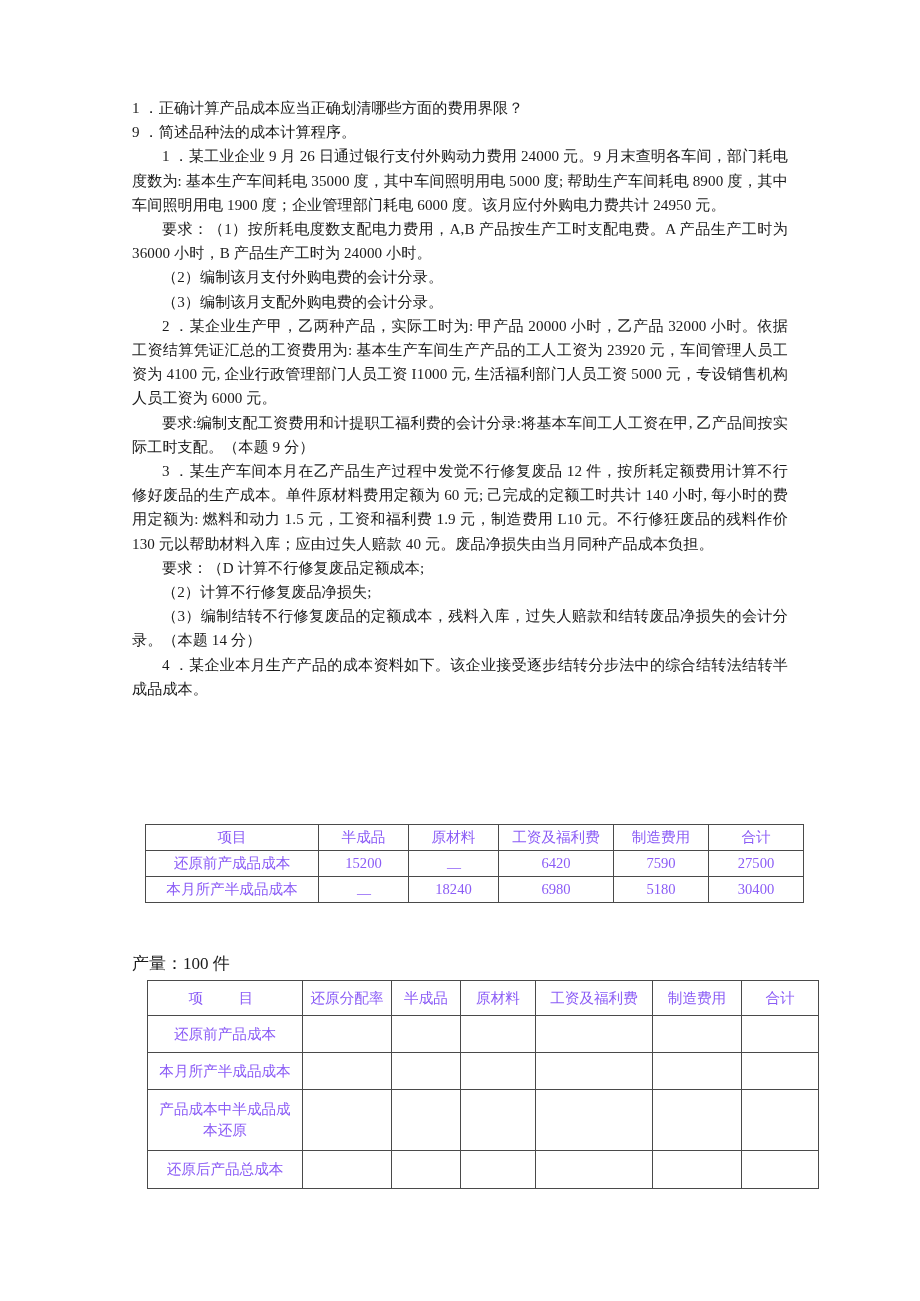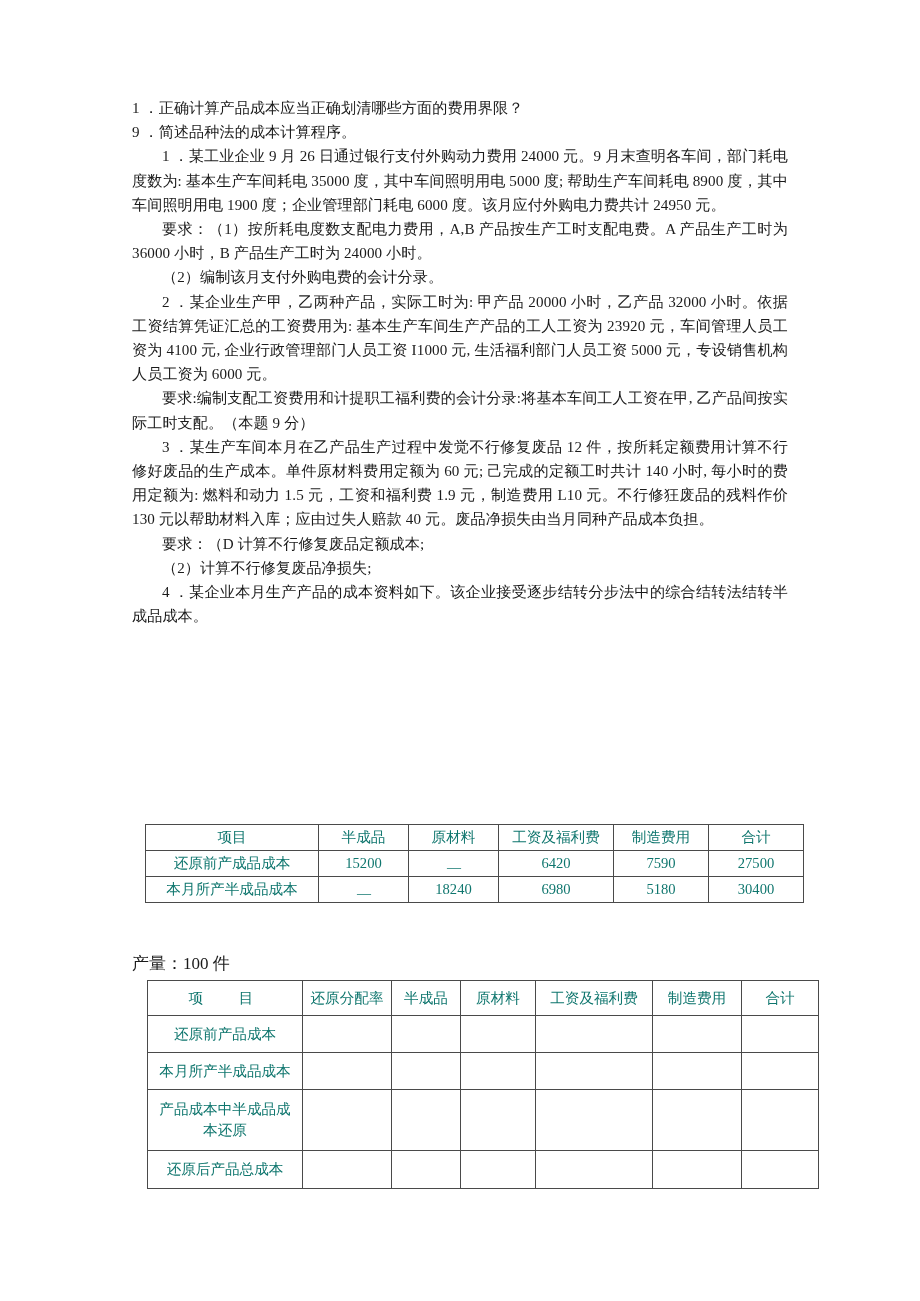--- a/index.html
+++ b/index.html
@@ -35,21 +35,21 @@
   }
   .indent {
     text-indent: 30px;
   }
 
   
   .tbl {
     border-collapse: collapse;
     table-layout: fixed;
     font-size: 14.6px;
-    color: #0f766e;
+    color: #8b5cf6;
   }
   .tbl td, .tbl th {
     border: 1px solid #4a4a4a;
     text-align: center;
     vertical-align: middle;
     font-weight: normal;
     padding: 0 2px;
   }
 
   
@@ -127,32 +127,34 @@
 
     <p class="para">9 ．简述品种法的成本计算程序。</p>
 
 
     <p class="para indent">1 ．某工业企业 9 月 26 日通过银行支付外购动力费用 24000 元。9 月末查明各车间，部门耗电度数为: 基本生产车间耗电 35000 度，其中车间照明用电 5000 度; 帮助生产车间耗电 8900 度，其中车间照明用电 1900 度；企业管理部门耗电 6000 度。该月应付外购电力费共计 24950 元。</p>
 
     <p class="para indent">要求：（1）按所耗电度数支配电力费用，A,B 产品按生产工时支配电费。A 产品生产工时为 36000 小时，B 产品生产工时为 24000 小时。</p>
 
     <p class="para indent">（2）编制该月支付外购电费的会计分录。</p>
 
+    <p class="para indent">（3）编制该月支配外购电费的会计分录。</p>
 
 
     <p class="para indent">2 ．某企业生产甲，乙两种产品，实际工时为: 甲产品 20000 小时，乙产品 32000 小时。依据工资结算凭证汇总的工资费用为: 基本生产车间生产产品的工人工资为 23920 元，车间管理人员工资为 4100 元, 企业行政管理部门人员工资 I1000 元, 生活福利部门人员工资 5000 元，专设销售机构人员工资为 6000 元。</p>
 
     <p class="para indent">要求:编制支配工资费用和计提职工福利费的会计分录:将基本车间工人工资在甲, 乙产品间按实际工时支配。（本题 9 分）</p>
 
     <p class="para indent">3 ．某生产车间本月在乙产品生产过程中发觉不行修复废品 12 件，按所耗定额费用计算不行修好废品的生产成本。单件原材料费用定额为 60 元; 己完成的定额工时共计 140 小时, 每小时的费用定额为: 燃料和动力 1.5 元，工资和福利费 1.9 元，制造费用 L10 元。不行修狂废品的残料作价 130 元以帮助材料入库；应由过失人赔款 40 元。废品净损失由当月同种产品成本负担。</p>
 
     <p class="para indent">要求：（D 计算不行修复废品定额成本;</p>
 
     <p class="para indent">（2）计算不行修复废品净损失;</p>
 
+    <p class="para indent">（3）编制结转不行修复废品的定额成本，残料入库，过失人赔款和结转废品净损失的会计分录。（本题 14 分）</p>
 
     <p class="para indent">4 ．某企业本月生产产品的成本资料如下。该企业接受逐步结转分步法中的综合结转法结转半成品成本。</p>
 
   </div>
 
   <table class="tbl tbl1">
     <tbody>
       <tr>
         <td class="c-item">项目</td>
         <td class="c-semi">半成品</td>

